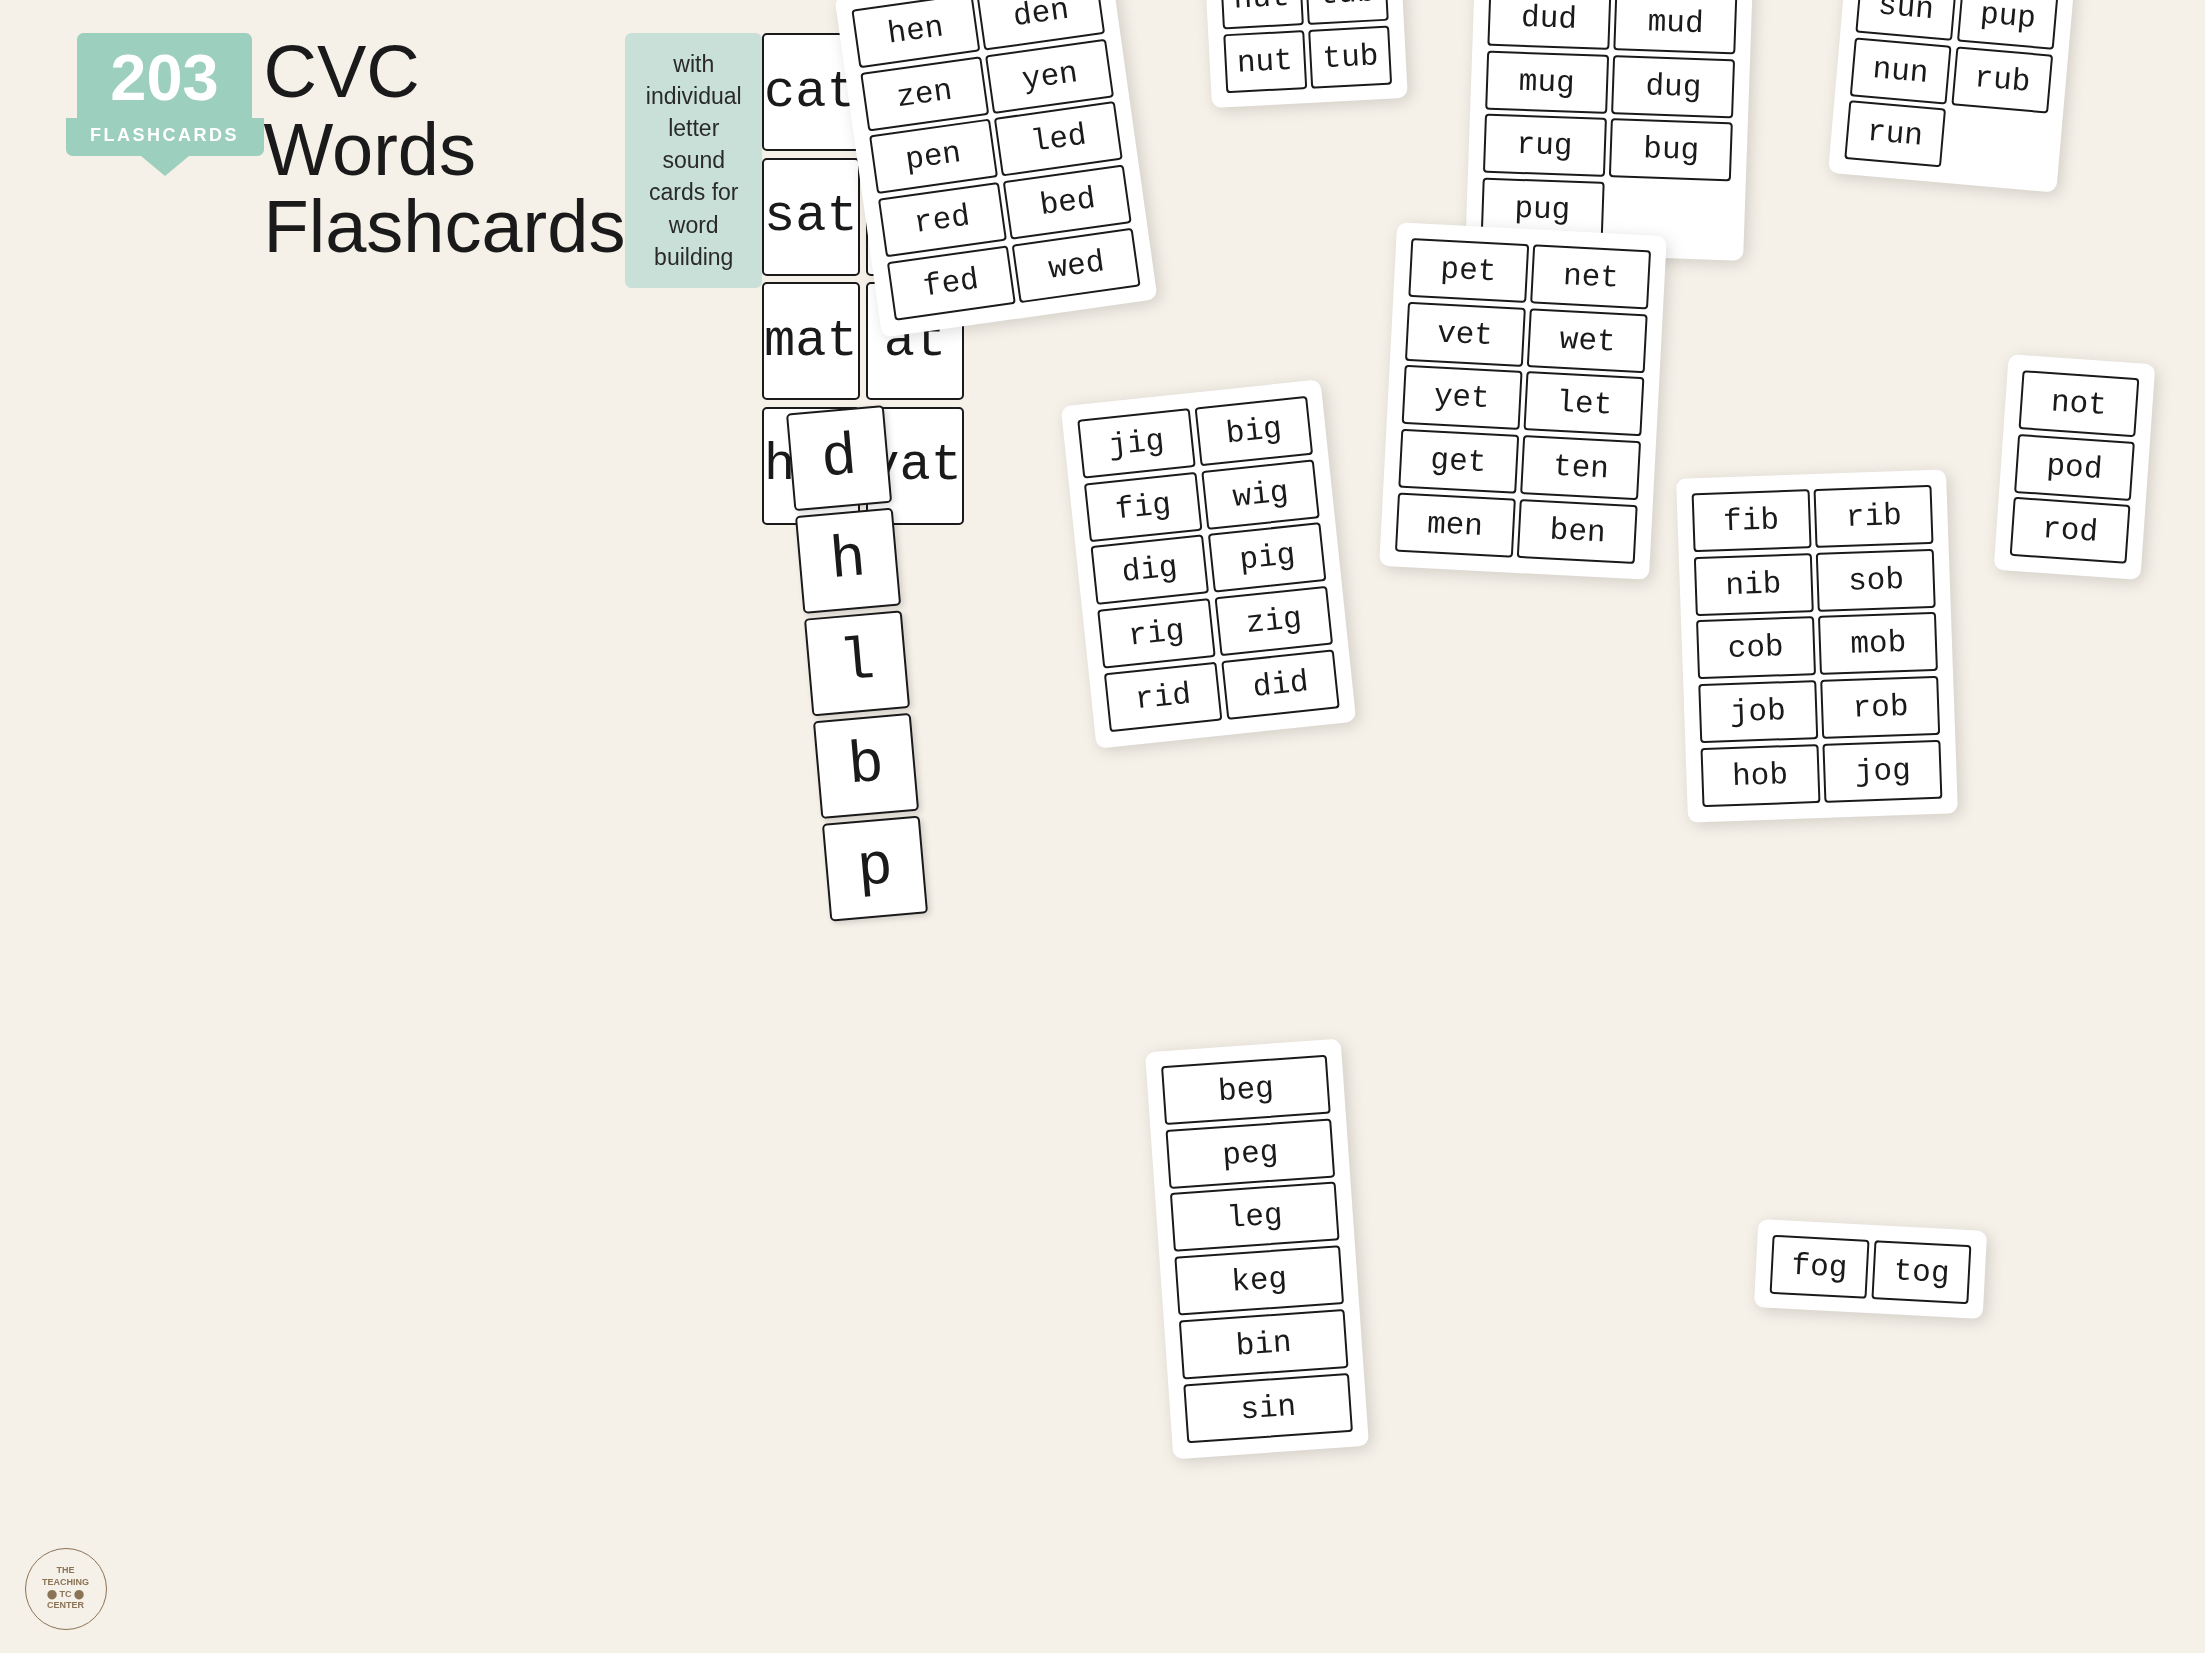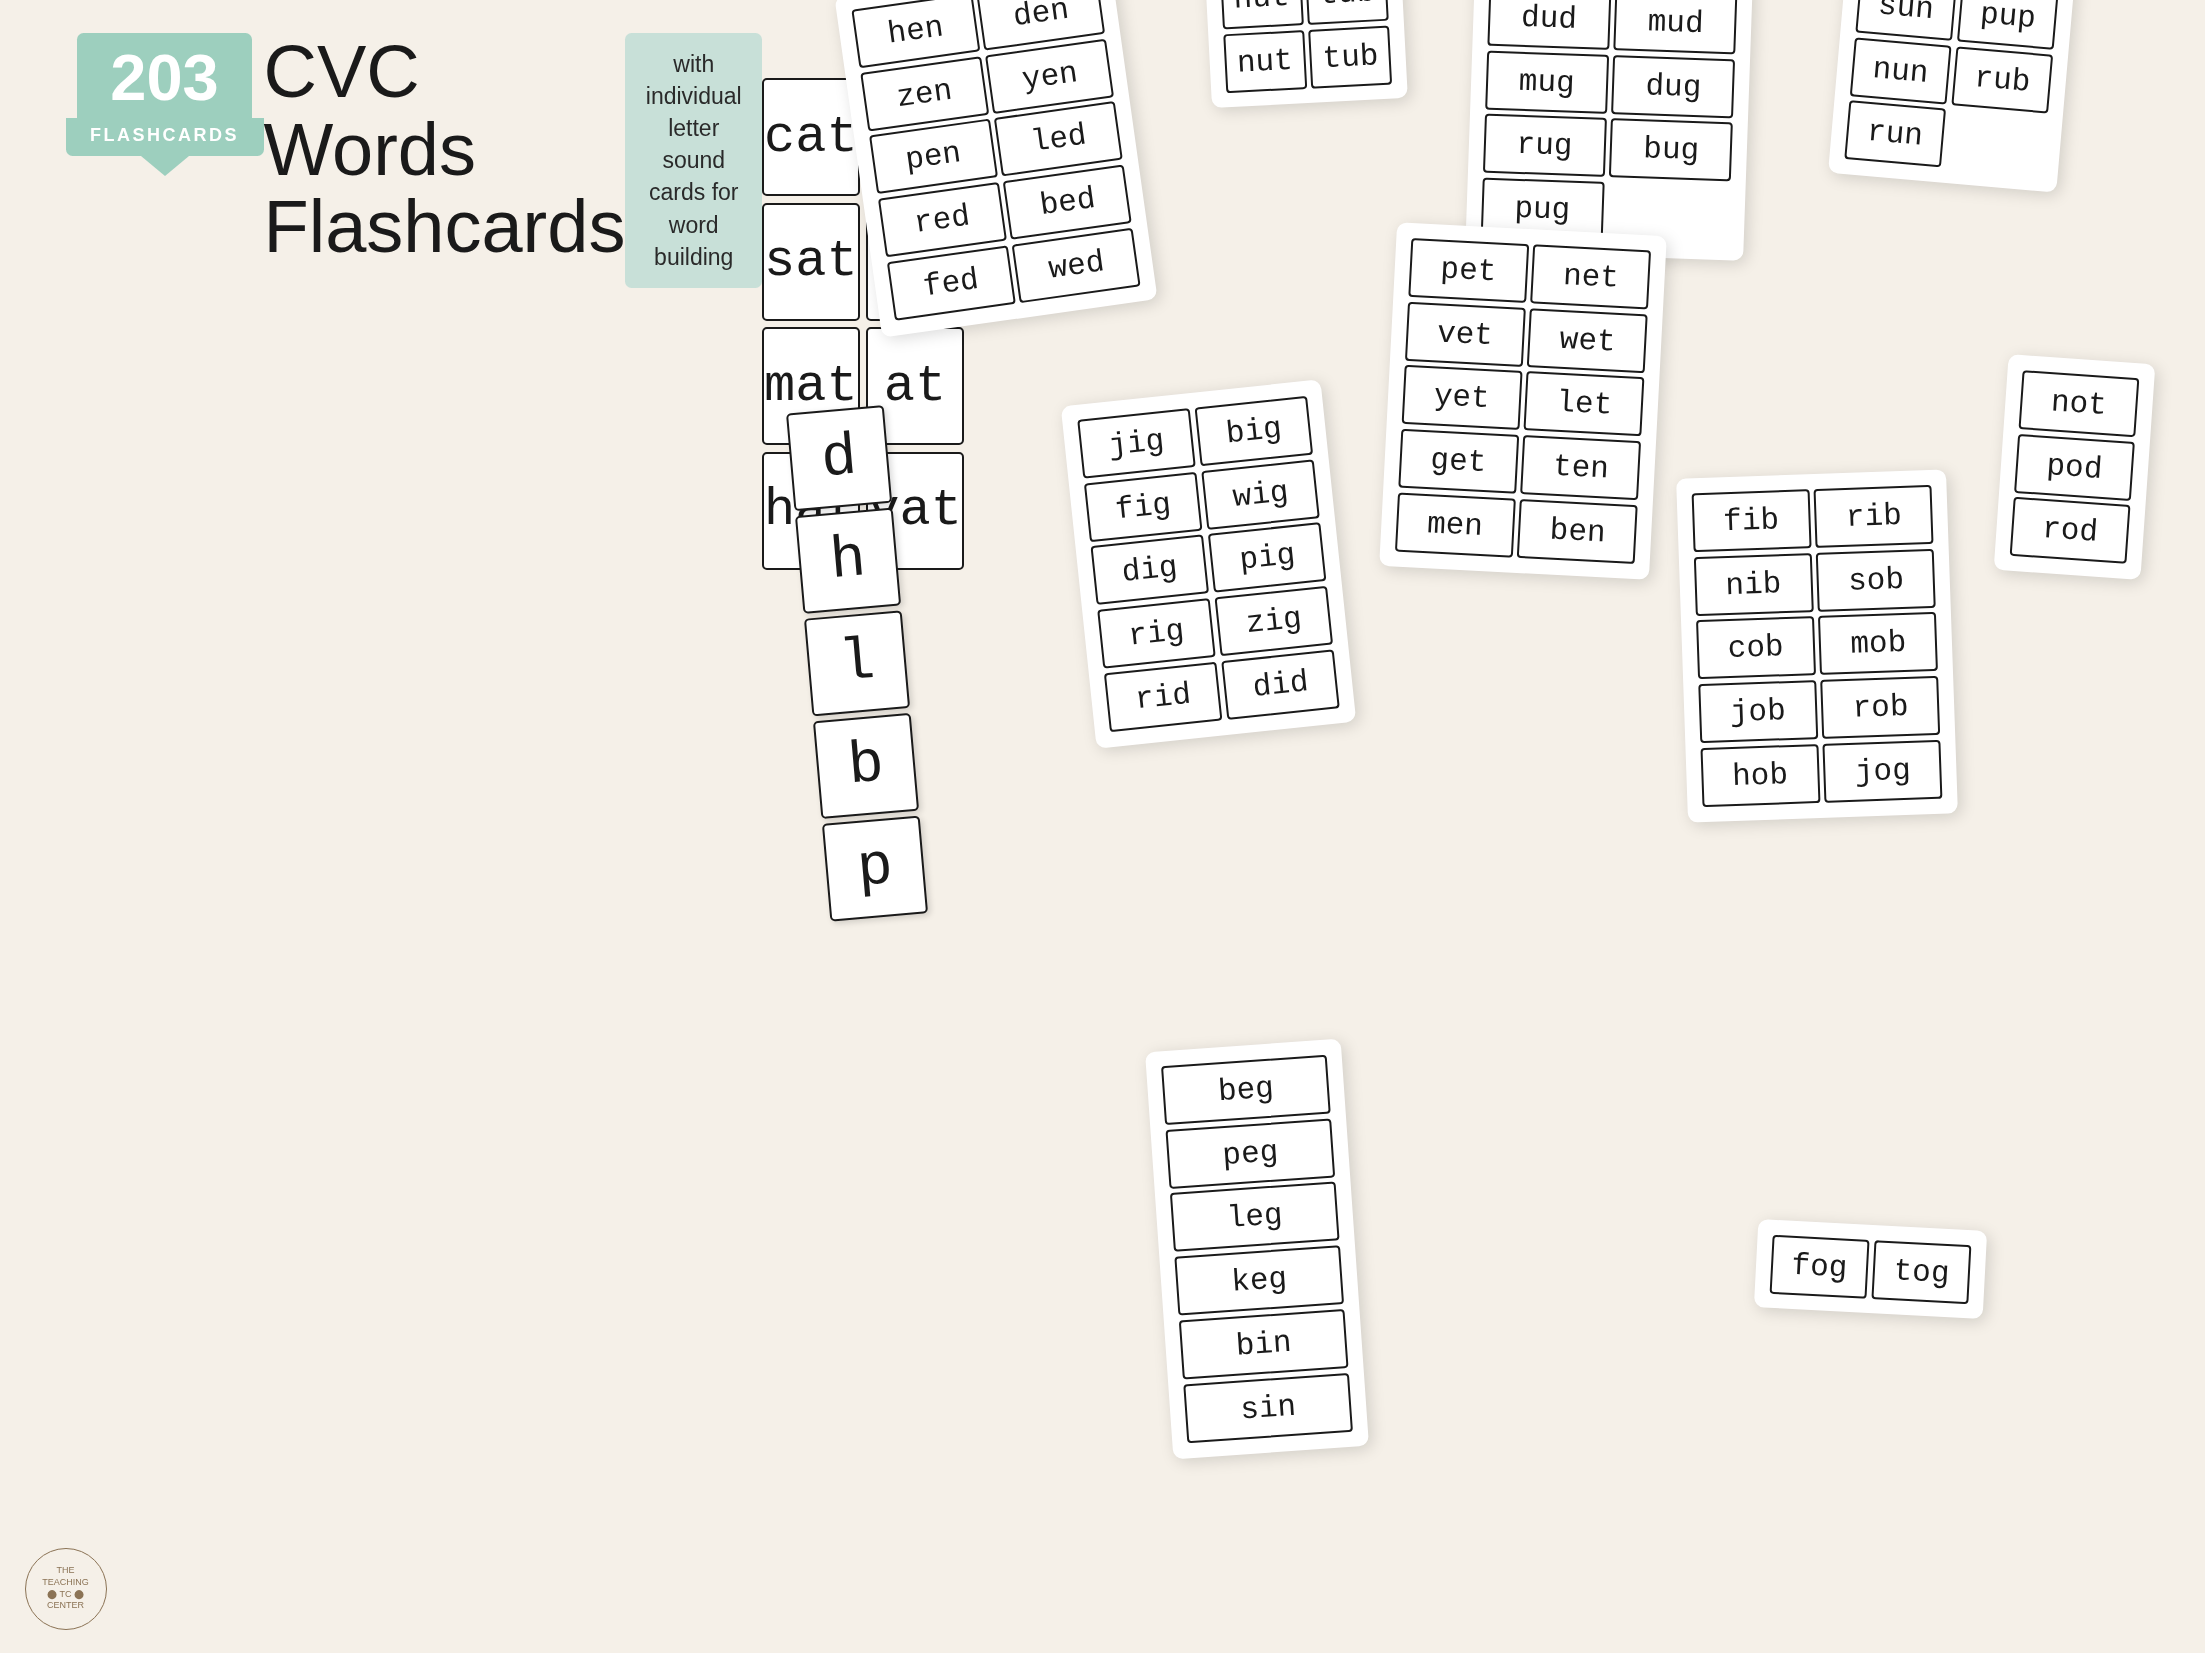--- a/index.html
+++ b/index.html
@@ -86,21 +86,20 @@
       line-height: 1.4;
       text-align: center;
     }
 
     
     .main-flashcard-grid {
       display: grid;
       grid-template-columns: 1fr 1fr;
       gap: 6.5px;
       width: 100%;
-      margin-top: 45px;
     }
 
     .flashcard {
       border: 2.5px solid #1a1a1a;
       border-radius: 4.9px;
       background: white;
       display: flex;
       align-items: center;
       justify-content: center;
       height: 118px;
@@ -123,21 +122,21 @@
       align-items: center;
       justify-content: center;
       background: #f5f0e8;
     }
 
     .logo-inner {
       font-size: 9px;
       color: #8b7355;
       text-align: center;
       line-height: 1.3;
-      font-weight: 400;
+      font-weight: 700;
     }
 
     
     .sheets-area {
       position: absolute;
       left: 408px;
       top: 0;
       width: 1797px;
       height: 1654px;
       overflow: hidden;

